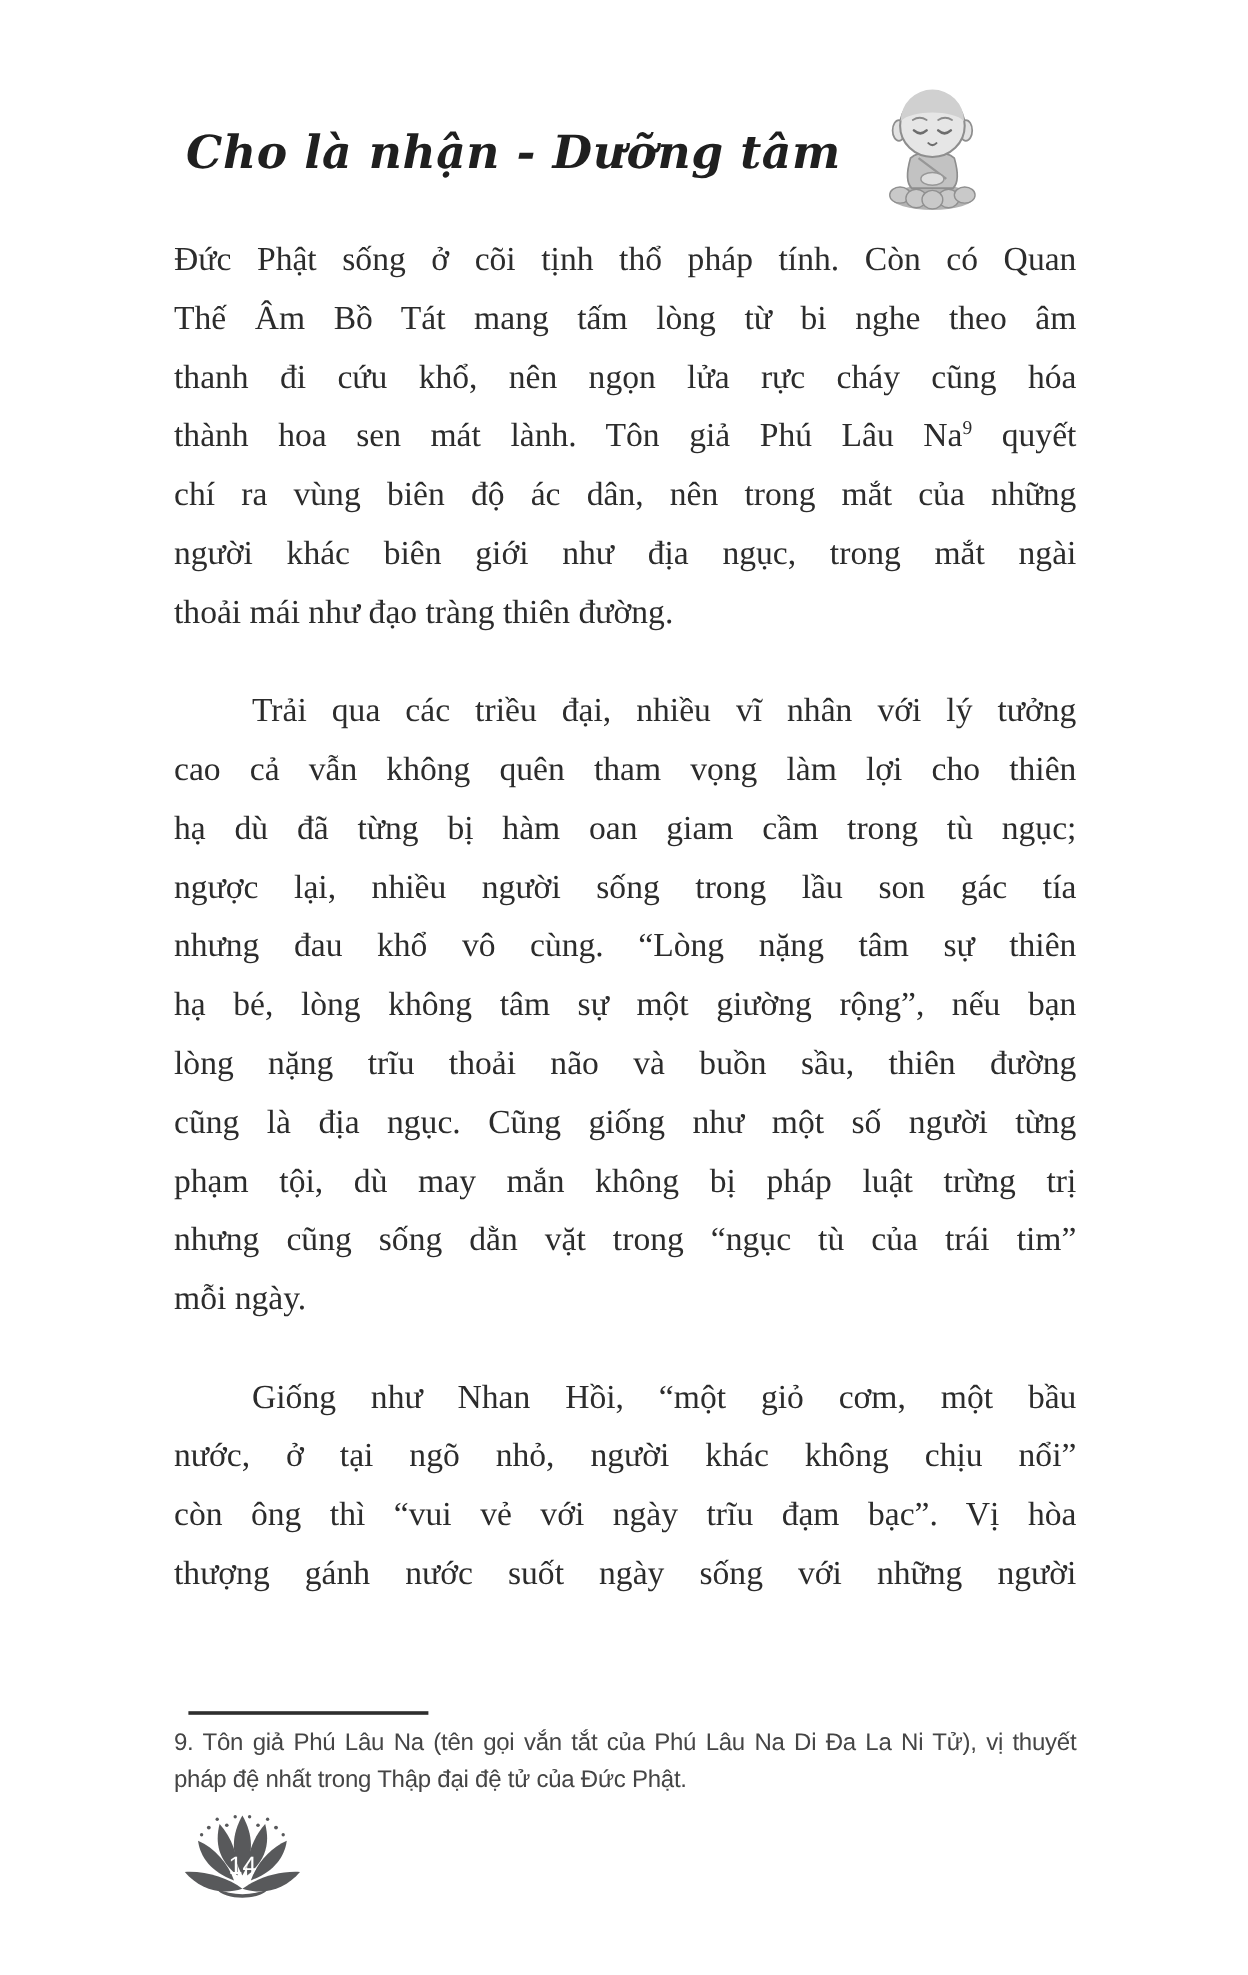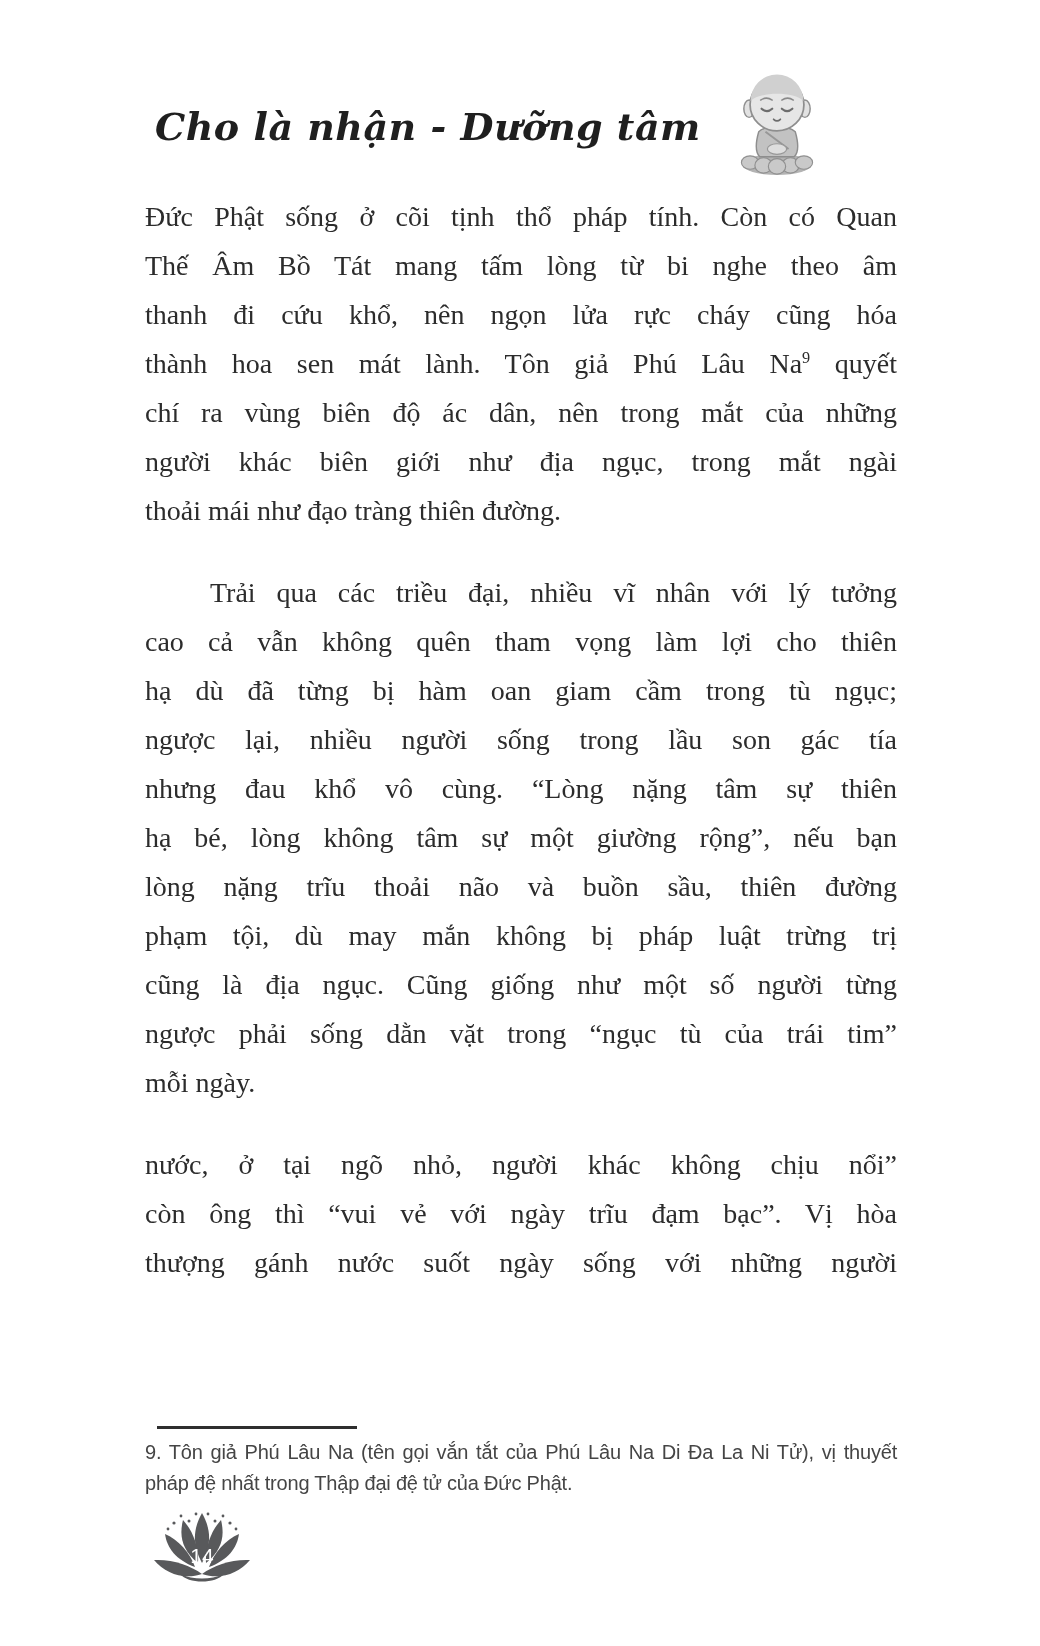--- a/index.html
+++ b/index.html
@@ -113,26 +113,27 @@
         <div class="line no-just">thoải mái như đạo tràng thiên đường.</div>
       </div>
       <div class="para">
         <div class="line indent">Trải qua các triều đại, nhiều vĩ nhân với lý tưởng</div>
         <div class="line">cao cả vẫn không quên tham vọng làm lợi cho thiên</div>
         <div class="line">hạ dù đã từng bị hàm oan giam cầm trong tù ngục;</div>
         <div class="line">ngược lại, nhiều người sống trong lầu son gác tía</div>
         <div class="line">nhưng đau khổ vô cùng. “Lòng nặng tâm sự thiên</div>
         <div class="line">hạ bé, lòng không tâm sự một giường rộng”, nếu bạn</div>
         <div class="line">lòng nặng trĩu thoải não và buồn sầu, thiên đường</div>
+        <div class="line">cũng là địa ngục. Cũng giống như một số người từng</div>
         <div class="line">phạm tội, dù may mắn không bị pháp luật trừng trị</div>
-        <div class="line">cũng là địa ngục. Cũng giống như một số người từng</div>
-        <div class="line">ngược phải sống dằn vặt trong “ngục tù của trái tim”</div>
+        <div class="line">nhưng cũng sống dằn vặt trong “ngục tù của trái tim”</div>
         <div class="line no-just">mỗi ngày.</div>
       </div>
       <div class="para">
+        <div class="line indent">Giống như Nhan Hồi, “một giỏ cơm, một bầu</div>
         <div class="line">nước, ở tại ngõ nhỏ, người khác không chịu nổi”</div>
         <div class="line">còn ông thì “vui vẻ với ngày trĩu đạm bạc”. Vị hòa</div>
         <div class="line">thượng gánh nước suốt ngày sống với những người</div>
       </div>
     </div>
 
   <div class="footnote-rule"></div>
   <div class="footnote">
       <div class="fn-line">9. Tôn giả Phú Lâu Na (tên gọi vắn tắt của Phú Lâu Na Di Đa La Ni Tử), vị thuyết</div>
       <div class="fn-line no-just">pháp đệ nhất trong Thập đại đệ tử của Đức Phật.</div>

